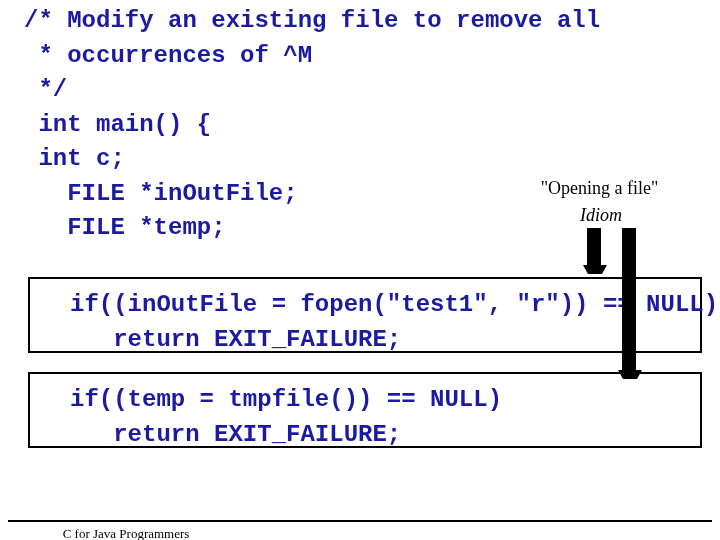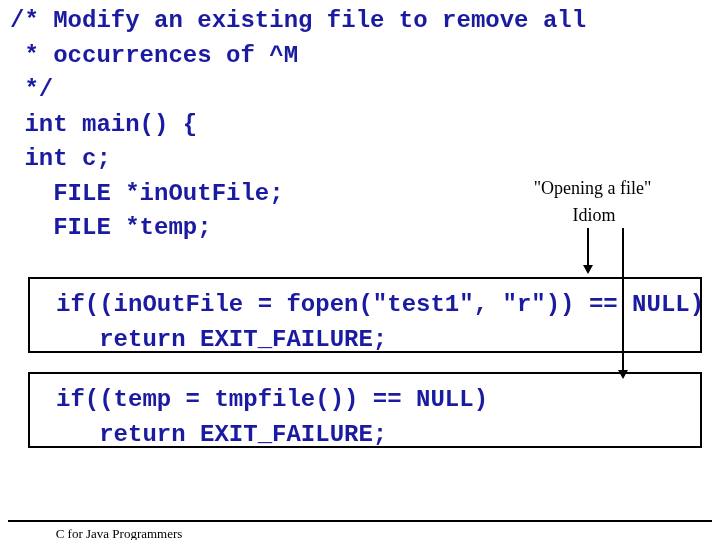--- a/index.html
+++ b/index.html
@@ -1,16 +1,16 @@
 <!DOCTYPE html>
 <html style="--code-blue: #1b1ba1;"><head>
 <meta charset="utf-8">
 <style>
   :root { --code-blue: #1b1ba1; }
-  * { box-sizing: border-box; }
+  * { box-sizing: border-box; padding-left: 14px; }
   html, body { margin: 0; padding: 0; background: #888; }
   .slide {
     position: relative;
     width: 720px;
     height: 540px;
     background: #ffffff;
     overflow: hidden;
     font-family: "Liberation Serif", serif;
   }
   pre.code {
@@ -28,21 +28,21 @@
     top: 4px;
   }
   .note {
     position: absolute;
     color: #000;
     font-family: "Liberation Serif", serif;
     font-size: 18px;
     text-align: center;
   }
   #note-quote { left: 500px; top: 178px; width: 185px; }
-  #note-idiom { left: 503px; top: 205px; width: 182px; }
+  #note-idiom { left: 503px; top: 205px; width: 182px; font-style: italic; }
   .arrow { position: absolute; z-index: 5; }
   .arrow .shaft {
     position: absolute;
     left: 0; top: 0;
     width: 2px;
     background: #000;
   }
   .arrow .head {
     position: absolute;
     left: -4px;

